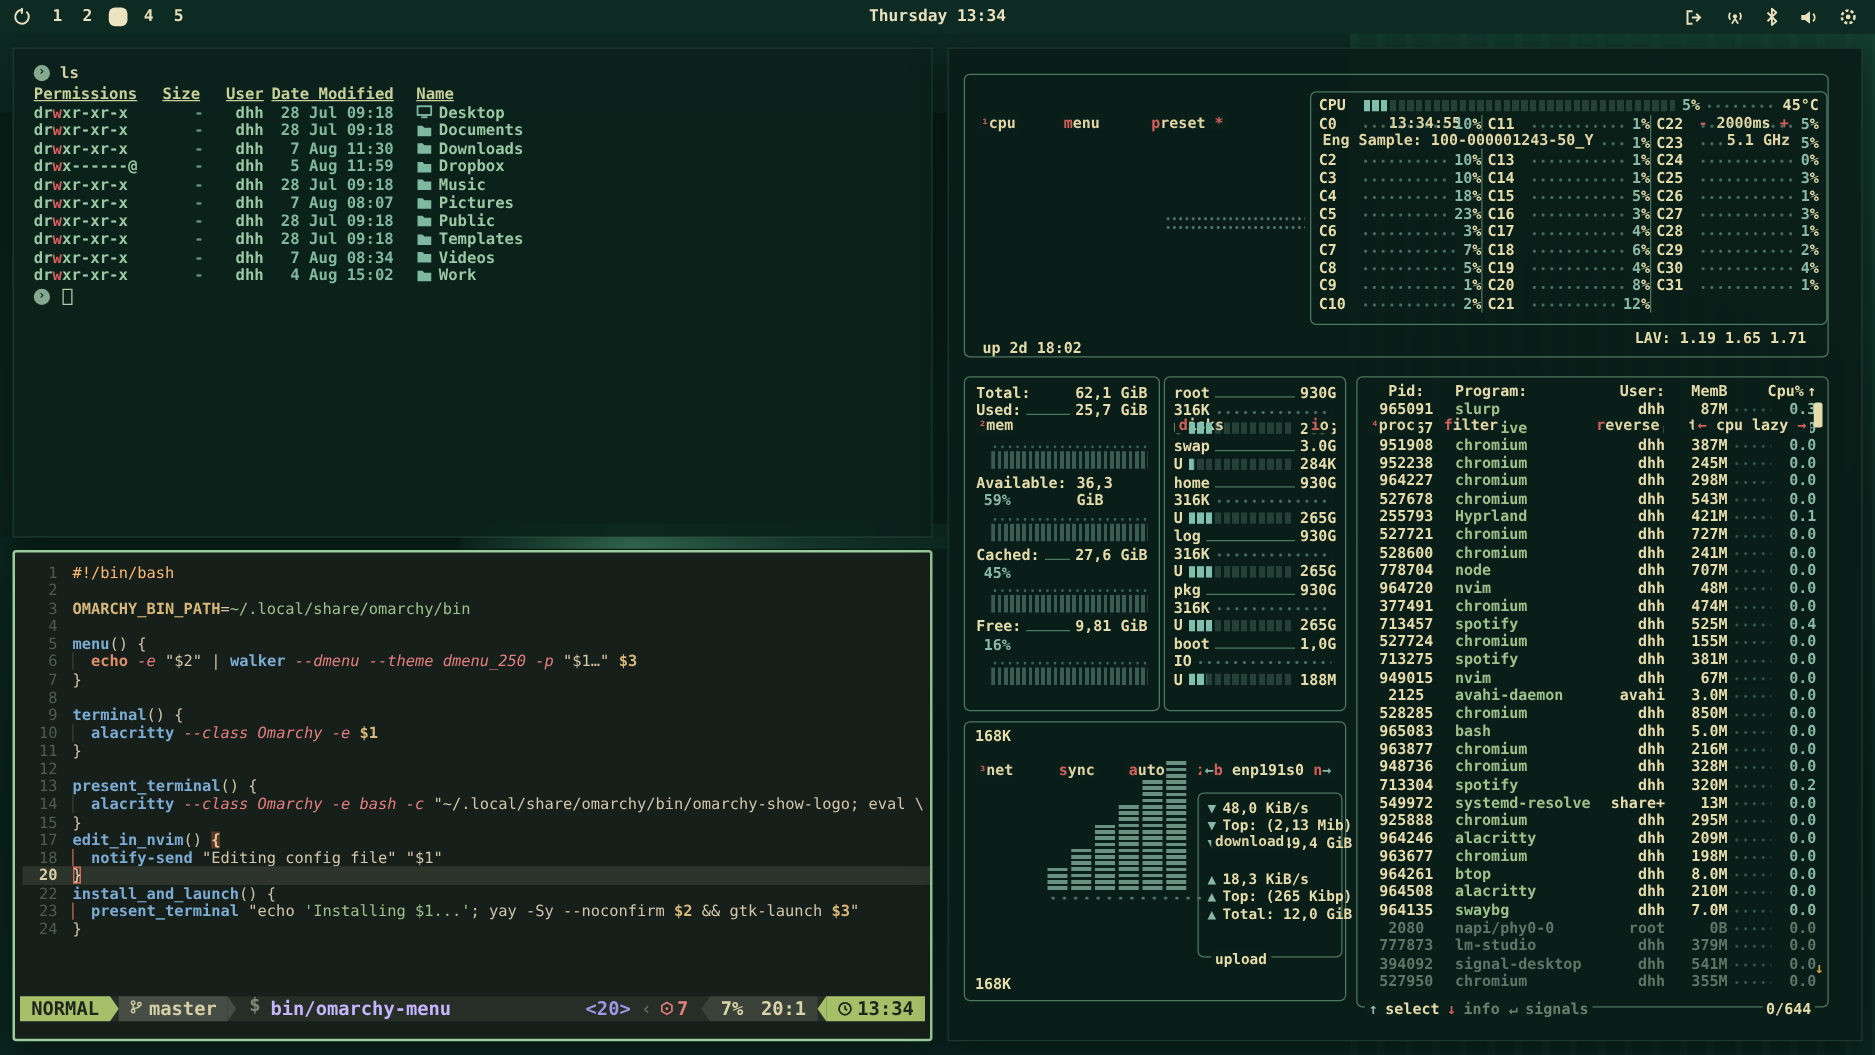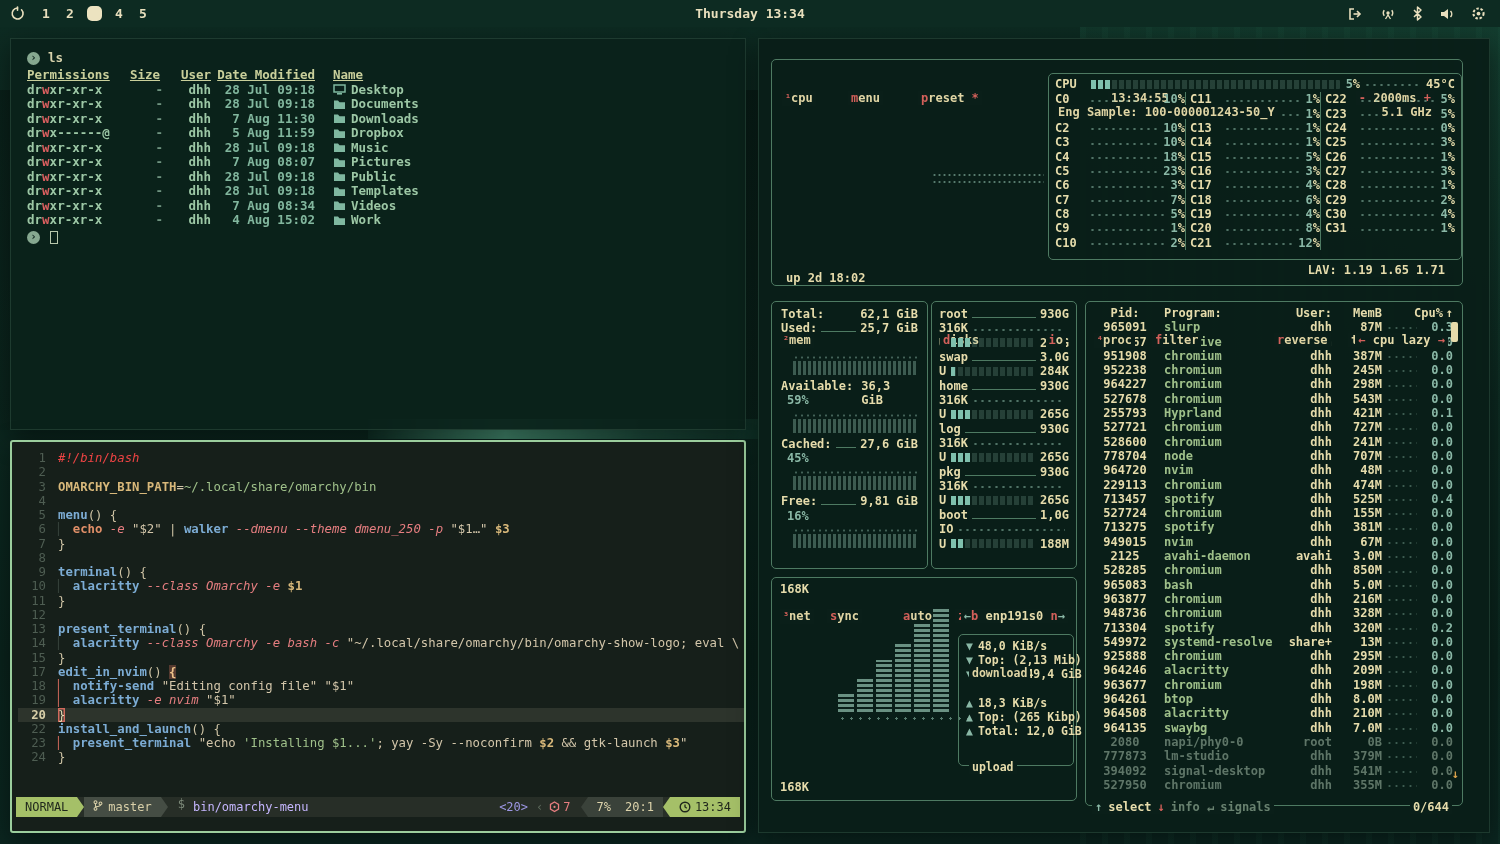--- a/index.html
+++ b/index.html
@@ -56,39 +56,39 @@
 
   
   #nvim-win{left:10px;top:440px;width:736px;height:393px;background:#161f1a;
     border:2px solid #9bce9d;border-radius:3px;padding:9px 0 0 6px;font-size:12.3px;
     line-height:14.25px;color:#d3c6aa;}
   .cl{white-space:pre;display:flex;height:14.25px;overflow:hidden;}
   .cl.cursorline{background:#2d342c;}
   .gut{width:28px;text-align:right;margin-right:12px;color:#4e5d52;flex:none;}
   .gut-cur{color:#d8cfa8;font-weight:700;}
   .code-body{white-space:pre;}
-  .tk-sh{color:#ef4444;font-style:italic;}
+  .tk-sh{color:#fdba74;}
   .tk-var{color:#d8b87a;font-weight:700;}
   .tk-op{color:#d3c6aa;}
   .tk-path{color:#9fc08a;}
   .tk-fn{color:#7cacd4;font-weight:700;}
   .tk-punc{color:#cfc4a5;}
   .tk-cmd{color:#e08f68;font-weight:700;}
   .tk-flag{color:#e67e80;font-style:italic;}
   .tk-str{color:#d3c6aa;}
   .tk-strq{color:#9fc08a;}
   .tk-dollar{color:#d8b87a;font-weight:700;}
   .tk-guide{color:#39453d;}
   .tk-guide-red{color:#d26a5c;}
   .tk-match{background:#553a30;color:#eec389;font-weight:700;}
   .tk-cur{box-shadow:inset 0 0 0 1.5px #d26a5c;color:#e8ddb5;}
 
   
   #statusline{position:absolute;left:4px;right:4px;bottom:14px;height:20px;background:#272e27;
-    display:flex;align-items:stretch;font-size:12px;font-weight:400;}
+    display:flex;align-items:stretch;font-size:15px;font-weight:700;}
   .sl-seg{display:flex;align-items:center;padding:0 9px;white-space:nowrap;}
   .sl-mode{background:#a5c068;color:#1f261c;}
   .sl-branch{background:#454d44;color:#d8cfa8;gap:5px;}
   .tri{width:0;height:0;border-style:solid;flex:none;}
   .tri-r1{border-width:10px 0 10px 7px;border-color:transparent transparent transparent #a5c068;}
   .tri-r2{border-width:10px 0 10px 7px;border-color:transparent transparent transparent #454d44;}
   .tri-l1{border-width:10px 7px 10px 0;border-color:transparent #3a423a transparent transparent;}
   .tri-l2{border-width:10px 7px 10px 0;border-color:transparent #a5c068 transparent transparent;}
   .sl-dollar{color:#7d8a7a;margin:0 8px 0 10px;}
   .sl-file{color:#c4b5fd;}
@@ -407,21 +407,20 @@
       <div class="cl"><span class="gut">8</span><span class="code-body"></span></div>
       <div class="cl"><span class="gut">9</span><span class="code-body"><span class="tk-fn">terminal</span><span class="tk-punc">() {</span></span></div>
       <div class="cl"><span class="gut">10</span><span class="code-body"><span class="tk-guide">▏ </span><span class="tk-fn">alacritty</span><span class="tk-punc"> </span><span class="tk-flag">--class</span><span class="tk-punc"> </span><span class="tk-flag">Omarchy</span><span class="tk-punc"> </span><span class="tk-flag">-e</span><span class="tk-punc"> </span><span class="tk-dollar">$1</span></span></div>
       <div class="cl"><span class="gut">11</span><span class="code-body"><span class="tk-punc">}</span></span></div>
       <div class="cl"><span class="gut">12</span><span class="code-body"></span></div>
       <div class="cl"><span class="gut">13</span><span class="code-body"><span class="tk-fn">present_terminal</span><span class="tk-punc">() {</span></span></div>
       <div class="cl"><span class="gut">14</span><span class="code-body"><span class="tk-guide">▏ </span><span class="tk-fn">alacritty</span><span class="tk-punc"> </span><span class="tk-flag">--class</span><span class="tk-punc"> </span><span class="tk-flag">Omarchy</span><span class="tk-punc"> </span><span class="tk-flag">-e</span><span class="tk-punc"> </span><span class="tk-flag">bash</span><span class="tk-punc"> </span><span class="tk-flag">-c</span><span class="tk-punc"> </span><span class="tk-str">"~/.local/share/omarchy/bin/omarchy-show-logo; eval \</span></span></div>
       <div class="cl"><span class="gut">15</span><span class="code-body"><span class="tk-punc">}</span></span></div>
       <div class="cl"><span class="gut">17</span><span class="code-body"><span class="tk-fn">edit_in_nvim</span><span class="tk-punc">() </span><span class="tk-match">{</span></span></div>
       <div class="cl"><span class="gut">18</span><span class="code-body"><span class="tk-guide-red">▏ </span><span class="tk-fn">notify-send</span><span class="tk-punc"> </span><span class="tk-str">"Editing config file"</span><span class="tk-punc"> </span><span class="tk-str">"$1"</span></span></div>
-      <div class="cl"><span class="gut">19</span><span class="code-body"><span class="tk-guide-red">▏ </span><span class="tk-fn">alacritty</span><span class="tk-punc"> </span><span class="tk-flag">-e</span><span class="tk-punc"> </span><span class="tk-flag">nvim</span><span class="tk-punc"> </span><span class="tk-str">"$1"</span></span></div>
       <div class="cl cursorline"><span class="gut gut-cur">20</span><span class="code-body"><span class="tk-cur">}</span></span></div>
       <div class="cl"><span class="gut">22</span><span class="code-body"><span class="tk-fn">install_and_launch</span><span class="tk-punc">() {</span></span></div>
       <div class="cl"><span class="gut">23</span><span class="code-body"><span class="tk-guide-red">▏ </span><span class="tk-fn">present_terminal</span><span class="tk-punc"> </span><span class="tk-str">"echo </span><span class="tk-strq">'Installing $1...'</span><span class="tk-str">; yay -Sy --noconfirm </span><span class="tk-dollar">$2</span><span class="tk-str"> &amp;&amp; gtk-launch </span><span class="tk-dollar">$3</span><span class="tk-str">"</span></span></div>
       <div class="cl"><span class="gut">24</span><span class="code-body"><span class="tk-punc">}</span></span></div>
     </div>
   <div id="statusline">
     <div class="sl-seg sl-mode">NORMAL</div>
     <div class="tri tri-r1"></div>
     <div class="sl-seg sl-branch">
       <span><svg width="10" height="13" viewBox="0 0 12 14">
@@ -838,21 +837,21 @@
           <div class="dbar">
             <div class="fill" style="width: 16%;"></div>
           </div>
           <span class="cr">188M</span>
         </div>
       </div>
   </div>
 
   <div id="net-box" class="box">
     <span class="btitle" style="left:8px"><span class="sup">³</span><b>net</b></span>
-    <span class="btitle hkred" style="left:55px"><span></span><span class="hk-ch">s</span><span>ync</span></span>
+    <span class="btitle hkred" style="left:72px"><span></span><span class="hk-ch">s</span><span>ync</span></span>
     <span class="btitle hkred" style="left:128px"><span></span><span class="hk-ch">a</span><span>uto</span></span>
     <span class="btitle hkred" style="left:183px"><span></span><span class="hk-ch">z</span><span>ero</span></span>
     <span class="btitle" style="right:8px"><span class="tl">←</span><span class="red">b</span> <span class="cr-b">enp191s0</span> <span class="red">n</span><span class="tl">→</span></span>
     <span class="nscale-t cr">168K</span>
     <span class="nscale-b cr">168K</span>
     <div class="nbars">
       <div class="nbar" style="height:18px"></div>
         <div class="nbar" style="height:34px"></div>
       <div class="nbar" style="height:52px"></div>
         <div class="nbar" style="height:70px"></div>
@@ -989,21 +988,21 @@
         </div>
         <div class="prow">
           <span class="ppid cr">964720</span>
           <span class="pprog">nvim</span>
           <span class="puser cr">dhh</span>
           <span class="pmem cr">48M</span>
           <span class="pdots"></span>
           <span class="pcpu">0.0</span>
         </div>
         <div class="prow">
-          <span class="ppid cr">229113</span>
+          <span class="ppid cr">377491</span>
           <span class="pprog">chromium</span>
           <span class="puser cr">dhh</span>
           <span class="pmem cr">474M</span>
           <span class="pdots"></span>
           <span class="pcpu">0.0</span>
         </div>
         <div class="prow">
           <span class="ppid cr">713457</span>
           <span class="pprog">spotify</span>
           <span class="puser cr">dhh</span>

